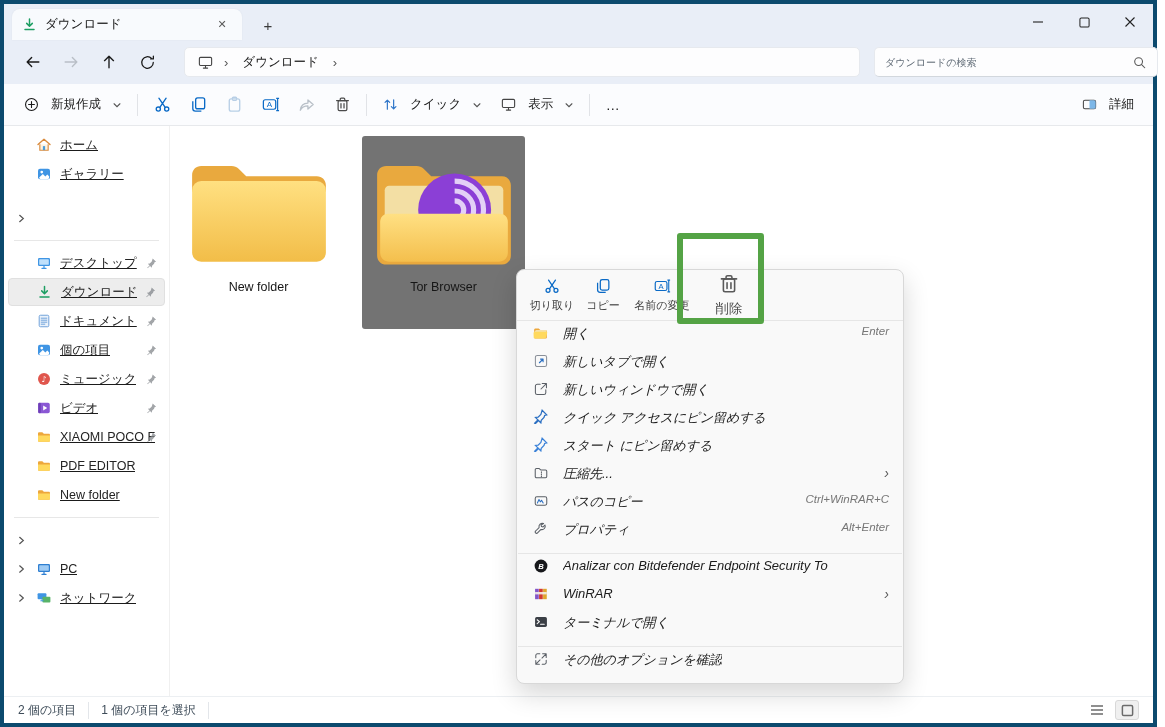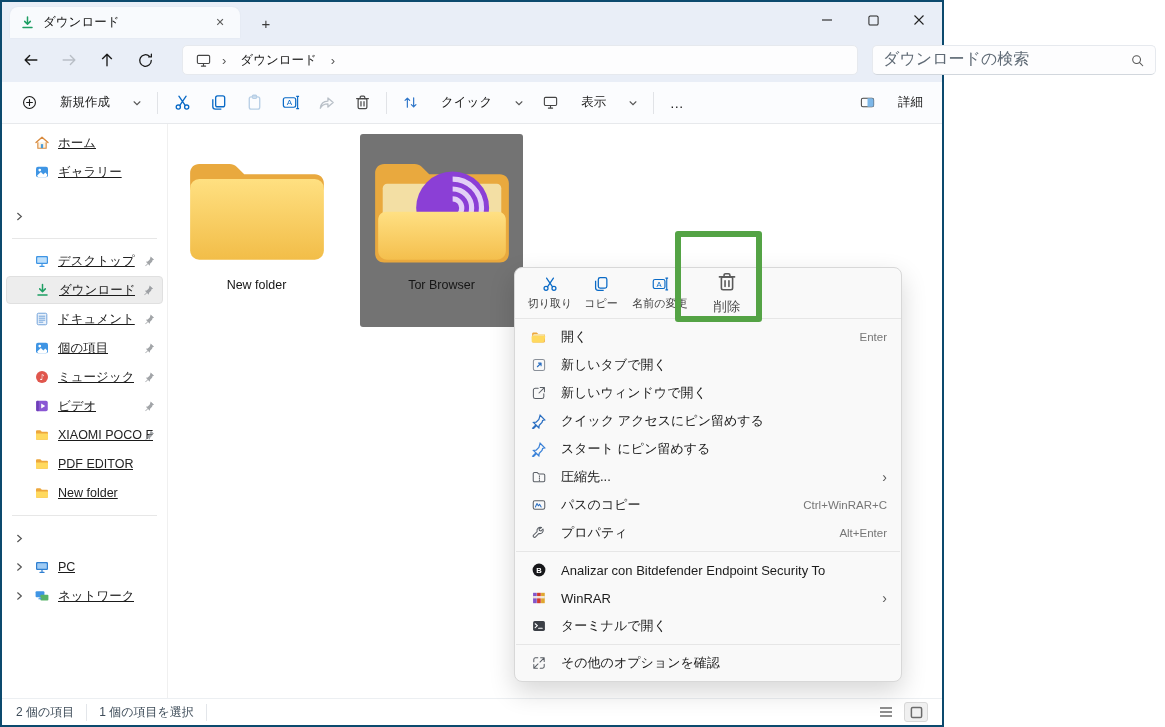--- a/index.html
+++ b/index.html
@@ -1,18 +1,18 @@
 <!DOCTYPE html>
 <html><head>
 <meta charset="utf-8">
 <style>
   * { margin:0; padding:0; box-sizing:border-box; }
   html,body { width:1165px; height:727px; overflow:hidden; }
   body { font-family:"Liberation Sans","DejaVu Sans",sans-serif; font-size:13px; color:#1b1b1b; }
-  #window { position:relative; width:944px; height:727px; background:#e9eef7; border:2px solid #0c4a6e; }
+  #window { position:relative; width:1157px; height:727px; background:#e9eef7; border:4px solid #0c4a6e; }
 
   
   .tabbar { position:absolute; top:0; left:0; right:0; height:36px; }
   .tab { position:absolute; left:8px; top:5px; width:230px; height:31px; background:#f8fafd;
          border-radius:8px 8px 0 0; display:flex; align-items:center; padding:0 10px; box-shadow:0 0 2px rgba(0,0,0,.06);}
   .tab-title { flex:1; font-size:12.5px; margin-left:8px; color:#191919; }
   .tab-close { width:20px; height:20px; border-radius:4px; display:flex; align-items:center; justify-content:center;
                color:#5c5c5c; font-size:11px; }
   .newtab { position:absolute; left:252px; top:9px; width:24px; height:24px; border-radius:4px;
             display:flex; align-items:center; justify-content:center; font-size:15px; color:#3a3a3a; }
@@ -23,28 +23,28 @@
   .navbar { position:absolute; top:36px; left:0; right:0; height:44px; }
   .nav-btn { position:absolute; top:8px; width:30px; height:28px; border-radius:4px;
              display:flex; align-items:center; justify-content:center; }
   .addressbar { position:absolute; left:180px; top:7px; width:676px; height:30px; background:#fdfdfe;
                 border:1px solid #e6e9ee; border-radius:5px; display:flex; align-items:center; padding:0 12px; gap:10px; }
   .crumb-sep { color:#555; font-size:13px; }
   .crumb { font-size:12.5px; color:#1b1b1b; padding:2px 4px; border-radius:3px; }
   .searchbar { position:absolute; left:870px; top:7px; width:284px; height:30px; background:#fdfdfe;
                border:1px solid #e6e9ee; border-bottom-color:#d2d7dd; border-radius:5px;
                display:flex; align-items:center; padding:0 10px; }
-  .searchbar input { flex:1; border:none; outline:none; background:transparent; font-size:16px;
-                     font-family:Liberation Mono, monospace; color:#1d4ed8; }
+  .searchbar input { flex:1; border:none; outline:none; background:transparent; font-size:10px;
+                     font-family:Liberation Serif, serif; color:#1d4ed8; }
   .searchbar input::placeholder { color:#5f6a75; }
 
   
   .toolbar { position:absolute; top:80px; left:0; right:0; height:42px; background:#fbfcfe;
              border-bottom:1px solid #e7e9ec; display:flex; align-items:center; padding:0 10px; }
-  .tb-btn { height:30px; display:flex; align-items:center; gap:22px; padding:0 9px; border-radius:4px; font-size:12.5px; }
+  .tb-btn { height:30px; display:flex; align-items:center; gap:11px; padding:0 9px; border-radius:4px; font-size:12.5px; }
   .tb-icon-btn { width:36px; height:30px; display:flex; align-items:center; justify-content:center; border-radius:4px; }
   .tb-sep { width:1px; height:22px; background:#e1e3e7; margin:0 6px; }
   .tb-more { width:34px; text-align:center; font-size:14px; letter-spacing:1px; color:#1b1b1b; }
   .tb-right { margin-left:auto; }
   .chev { display:flex; }
 
   
   .main-body { position:absolute; top:122px; left:0; right:0; bottom:27px; background:#fff; display:flex; }
   .sidebar { width:165px; padding-top:5px; position:relative; flex:none;text-decoration:underline; }
   .side-item { height:28px; margin:0 4px 1px 4px; border-radius:4px; display:flex; align-items:center;
@@ -70,22 +70,22 @@
          border:1px solid #d8d8d8; border-radius:8px; box-shadow:0 10px 26px rgba(0,0,0,.16);
          z-index:20; padding-bottom:4px; }
   .ctx-quick { display:flex; align-items:center; height:51px; padding-left:10px; border-bottom:1px solid #e6e6e6; }
   .q-item { display:flex; flex-direction:column; align-items:center; justify-content:center; gap:3px;
             border-radius:4px; height:46px; }
   .q-item .q-label { font-size:11px; color:#3c3c3c; white-space:nowrap; }
   .q-cut { width:50px; } .q-copy { width:52px; } .q-rename { width:66px; }
   .q-delete { width:56px; margin-left:6px; transform:scale(1.22); transform-origin:center; }
   .q-delete .q-label { color:#4a4a4a; }
   .ctx-list { padding-top:4px; }
-  .ctx-item { height:28px; display:flex; align-items:center; margin:0 4px; padding:0 10px; border-radius:4px;
-              font-size:13px; color:#1c1c1c; }
+  .ctx-item { height:28px; display:flex; margin:0 4px; padding:0 10px; border-radius:4px;
+              font-size:13px; color:#1c1c1c;font-style:italic; }
   .ctx-item .mi { width:19px; display:flex; justify-content:center; margin-right:13px; flex:none; }
   .ctx-item .mlabel { white-space:nowrap; overflow:hidden; max-width:290px; }
   .ctx-item .accel { margin-left:auto; font-size:11.5px; color:#767676; padding-left:10px; }
   .ctx-item .sub { margin-left:auto; color:#5a5a5a; font-size:14px; }
   .ctx-sep { height:1px; background:#e6e6e6; margin:4px 1px; }
 
   
   .annotation-box { position:absolute; left:673px; top:229px; width:87px; height:91px;
                     border:6px solid #54a345; border-radius:3px; z-index:40; }
 

